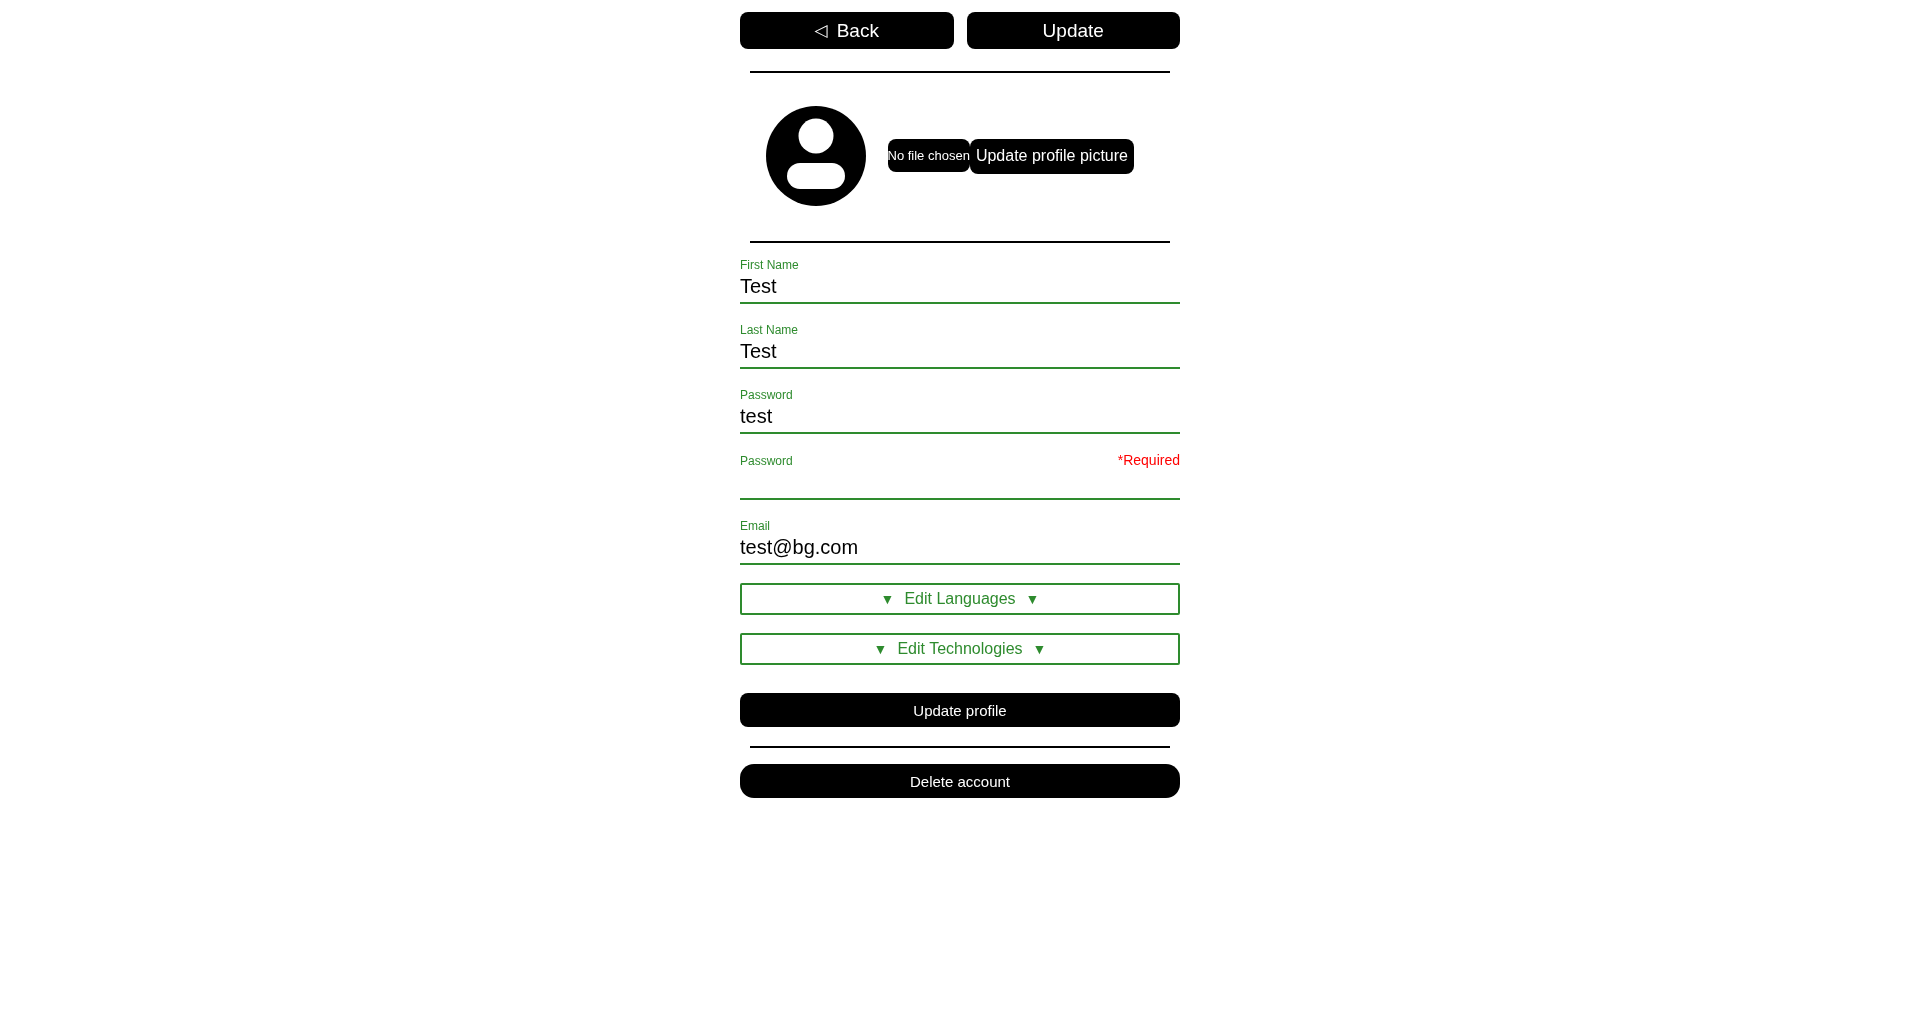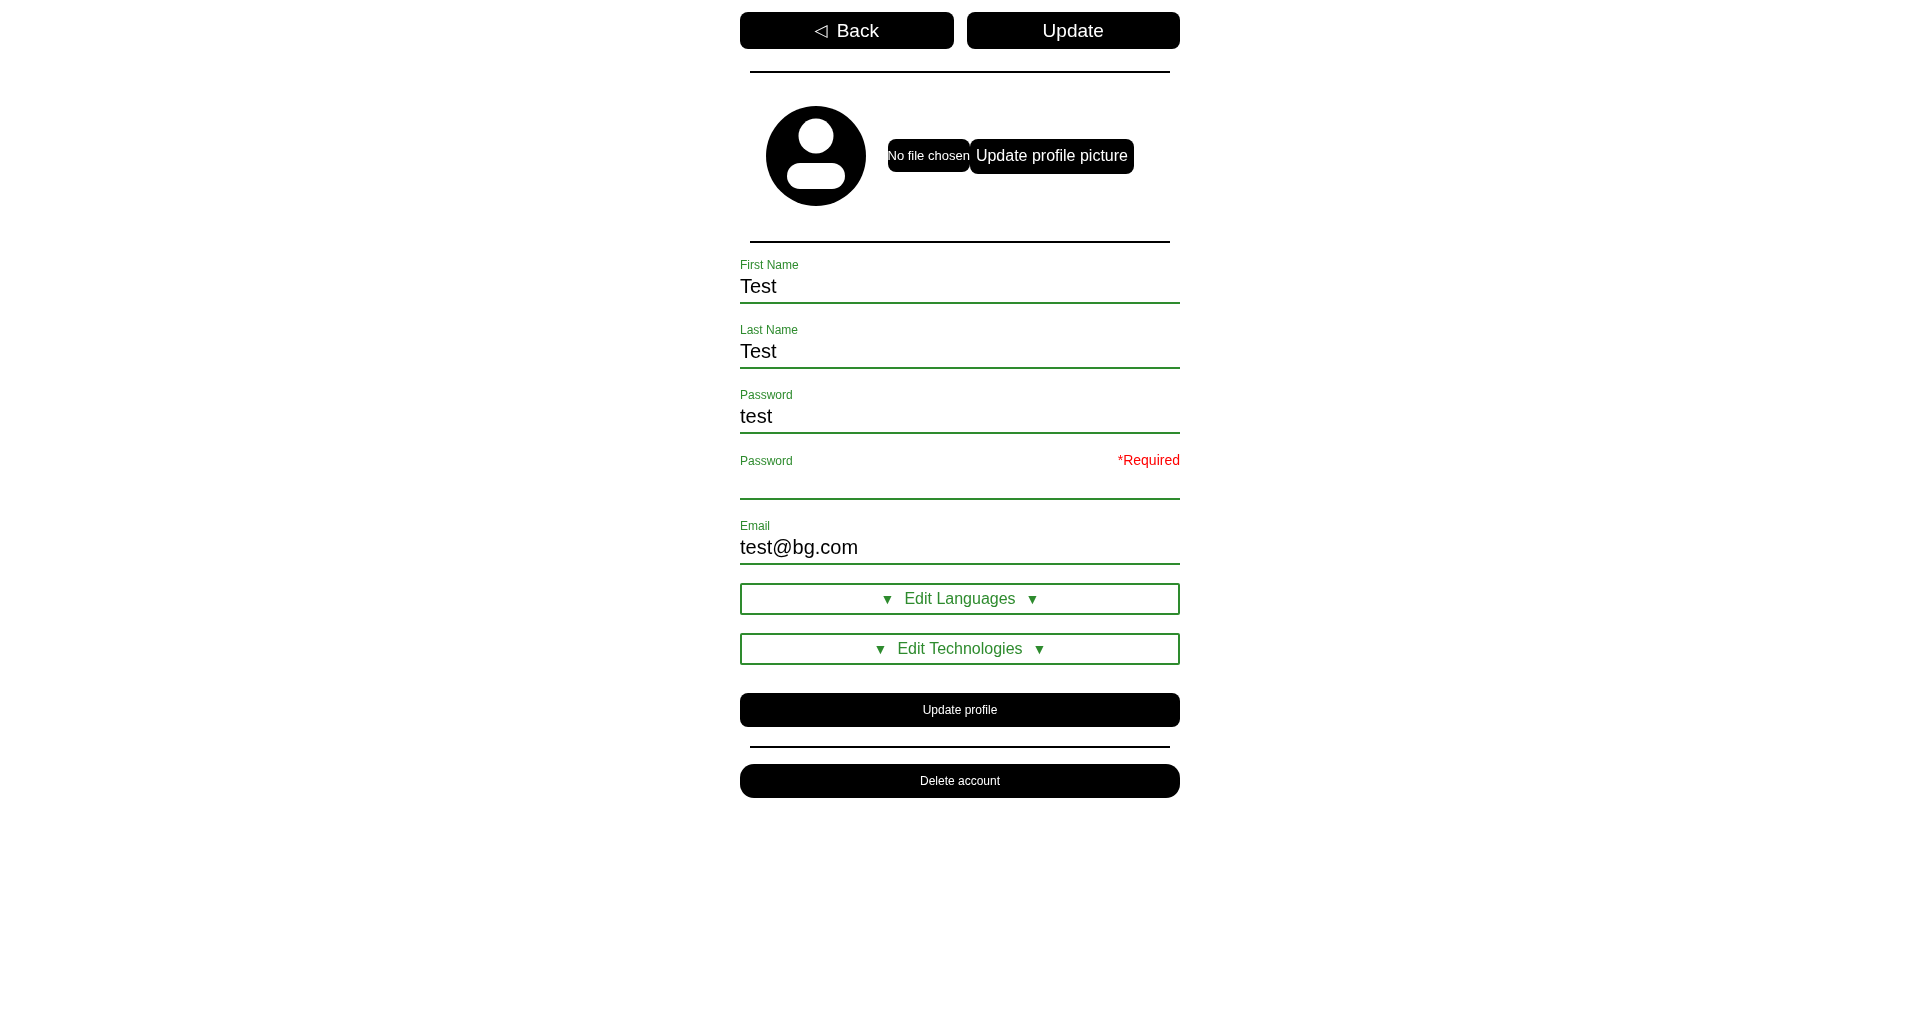--- a/index.html
+++ b/index.html
@@ -57,21 +57,21 @@
   .outline-btn{
     width:100%; height:32px;
     background:#fff; border:2px solid var(--accent-green); border-radius:2px;
     color:var(--accent-green); font-size:16px;
     display:flex; align-items:center; justify-content:center; gap:10px;
   }
   .edit-langs{ margin-top:2px; }
   .edit-tech{ margin-top:18px; }
   .chevron{ font-size:14px; line-height:1; }
 
-  .wide-btn{ width:100%; height:34px; font-size:12px; }
+  .wide-btn{ width:100%; height:34px; font-size:15px; }
   .update-profile-btn{ margin-top:28px; }
   .delete-btn{ margin-top:16px;border-radius:14px; }
 </style>
 </head>
 <body>
 
 <div class="container">
 
   <div class="header-row">
     <button class="btn btn-black header-btn">

